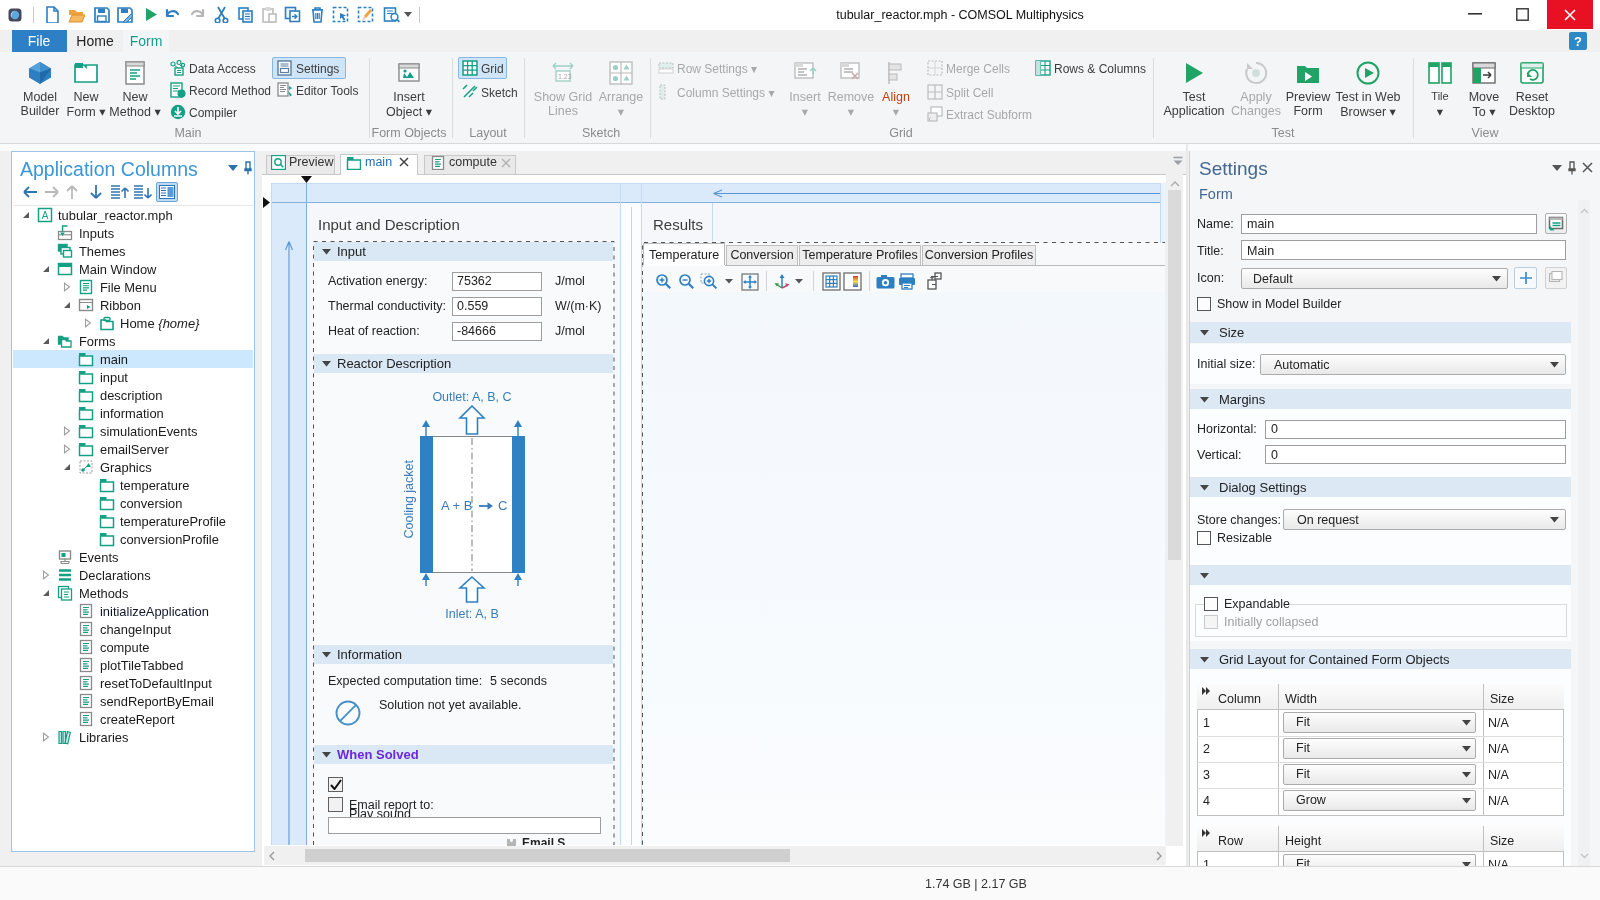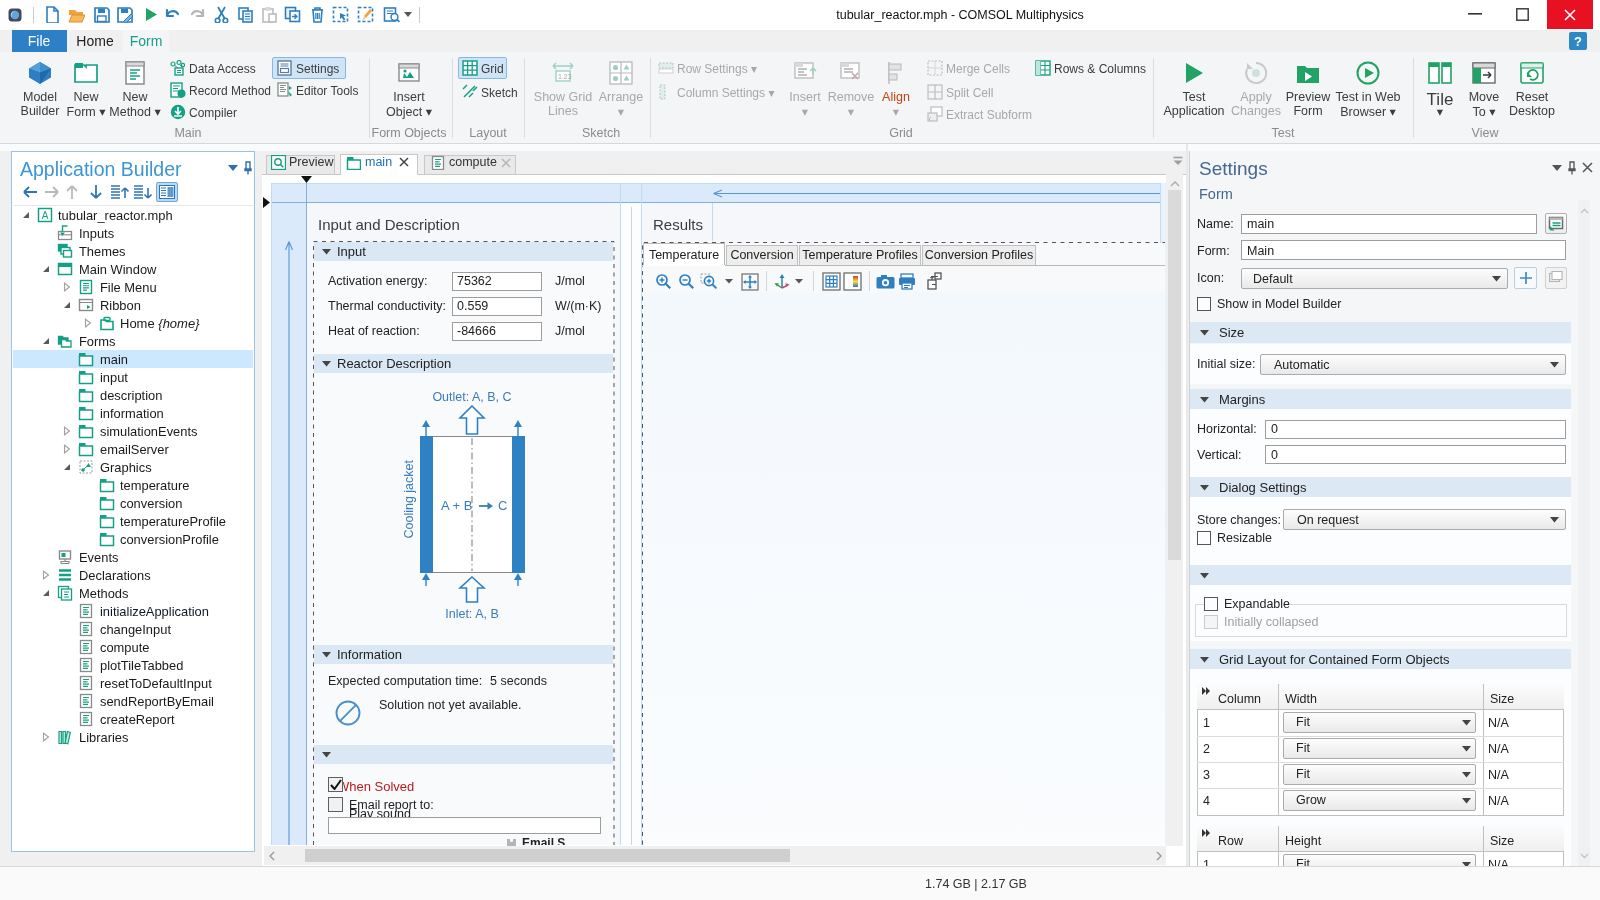--- a/index.html
+++ b/index.html
@@ -285,21 +285,21 @@
 <div style="position:absolute;left:1368px;top:90px;transform:translateX(-50%);font-size:12.5px;color:#3c3c3c;white-space:nowrap;">Test in Web</div>
 <div style="position:absolute;left:1368px;top:104px;transform:translateX(-50%);font-size:12.5px;color:#3c3c3c;white-space:nowrap;">Browser&nbsp;▾</div>
 <div style="position:absolute;left:1283px;top:126px;transform:translateX(-50%);font-size:12.5px;color:#8b8b8b;white-space:nowrap;">Test</div>
 <div style="position:absolute;left:1413px;top:58px;width:1px;height:80px;background:#dcdcdc;"></div>
 <svg style="position:absolute;left:1427px;top:60px" width="26" height="26" viewBox="0 0 26 26">
     <rect x="2" y="3" width="10" height="20" fill="#fff" stroke="#21a366" stroke-width="1.6"></rect>
     <rect x="2" y="3" width="10" height="4" fill="#21a366"></rect>
     <rect x="15" y="3" width="9" height="20" fill="#fff" stroke="#21a366" stroke-width="1.6"></rect>
     <rect x="15" y="3" width="9" height="4" fill="#21a366"></rect>
   </svg>
-<div style="position:absolute;left:1440px;top:90px;transform:translateX(-50%);font-size:17px;color:#3c3c3c;white-space:nowrap;">Tile</div>
+<div style="position:absolute;left:1440px;top:90px;transform:translateX(-50%);font-size:11px;color:#3c3c3c;white-space:nowrap;">Tile</div>
 <div style="position:absolute;left:1440px;top:104px;transform:translateX(-50%);font-size:12.5px;color:#3c3c3c;white-space:nowrap;">▾</div>
 <svg style="position:absolute;left:1471px;top:60px" width="26" height="26" viewBox="0 0 26 26">
     <rect x="2" y="3" width="22" height="20" fill="#fff" stroke="#6a6a6a" stroke-width="1.4"></rect>
     <rect x="2" y="3" width="22" height="5" fill="#d9d9d9" stroke="#6a6a6a" stroke-width="1"></rect>
     <rect x="2" y="8" width="8" height="15" fill="#21a366"></rect>
     <path d="M12 15h8m0 0l-3-3m3 3l-3 3" stroke="#3b3b3b" stroke-width="1.5" fill="none"></path>
   </svg>
 <div style="position:absolute;left:1484px;top:90px;transform:translateX(-50%);font-size:12.5px;color:#3c3c3c;white-space:nowrap;">Move</div>
 <div style="position:absolute;left:1484px;top:104px;transform:translateX(-50%);font-size:12.5px;color:#3c3c3c;white-space:nowrap;">To&nbsp;▾</div>
 <svg style="position:absolute;left:1519px;top:60px" width="26" height="26" viewBox="0 0 26 26">
@@ -307,21 +307,21 @@
     <rect x="2" y="3" width="22" height="5" fill="#dff0ec" stroke="#21a366" stroke-width="1"></rect>
     <path d="M9 16a5 5 0 1 1 2 3" fill="none" stroke="#21a366" stroke-width="1.8"></path>
     <path d="M8 12v5h5z" fill="#21a366"></path>
   </svg>
 <div style="position:absolute;left:1532px;top:90px;transform:translateX(-50%);font-size:12.5px;color:#3c3c3c;white-space:nowrap;">Reset</div>
 <div style="position:absolute;left:1532px;top:104px;transform:translateX(-50%);font-size:12.5px;color:#3c3c3c;white-space:nowrap;">Desktop</div>
 <div style="position:absolute;left:1485px;top:126px;transform:translateX(-50%);font-size:12.5px;color:#8b8b8b;white-space:nowrap;">View</div>
 <div style="position:absolute;left:188px;top:126px;transform:translateX(-50%);font-size:12.5px;color:#8b8b8b;white-space:nowrap;">Main</div>
 <div style="position:absolute;left:0px;top:144px;width:1600px;height:7px;background:#fafbfc;"></div>
 <div style="position:absolute;left:11px;top:151px;width:244px;height:701px;background:#fff;border:1px solid #9cc3e5;"></div>
-<div style="position:absolute;left:20px;top:158px;font-size:19.5px;color:#3a96d8;white-space:nowrap;font-weight:normal;">Application Builder</div>
+<div style="position:absolute;left:20px;top:158px;font-size:19.5px;color:#3a96d8;white-space:nowrap;font-weight:normal;">Application Columns</div>
 <svg style="position:absolute;left:228px;top:165px" width="10" height="7" viewBox="0 0 10 7">
     <path d="M0 0h10L5 6z" fill="#2c70ad"></path>
   </svg>
 <svg style="position:absolute;left:243px;top:161px" width="10" height="14" viewBox="0 0 10 14">
     <path d="M3 1h4v7H3z M2 8h6v1.5H2z M5 9.5v4" stroke="#2c70ad" stroke-width="1.4" fill="none"></path>
   </svg>
 <svg style="position:absolute;left:22px;top:186px" width="16" height="12" viewBox="0 0 16 12">
     <path d="M15 6H2m0 0l5-5M2 6l5 5" stroke="#2f75b5" stroke-width="1.8" fill="none"></path>
   </svg>
 <svg style="position:absolute;left:44px;top:186px" width="16" height="12" viewBox="0 0 16 12">
@@ -673,21 +673,21 @@
 <div style="position:absolute;left:490px;top:674px;font-size:12.5px;color:#222;white-space:nowrap;font-weight:normal;">5 seconds</div>
 <svg style="position:absolute;left:334px;top:699px" width="28" height="28" viewBox="0 0 28 28">
     <circle cx="14" cy="14" r="11.5" fill="none" stroke="#4a90c9" stroke-width="1.9"></circle>
     <path d="M6.2 21.8L21.8 6.2" stroke="#4a90c9" stroke-width="1.9"></path>
   </svg>
 <div style="position:absolute;left:379px;top:698px;font-size:12.5px;color:#222;white-space:nowrap;font-weight:normal;">Solution not yet available.</div>
 <div style="position:absolute;left:314px;top:745px;width:299px;height:19px;background:#dae7f5;"></div>
 <svg style="position:absolute;left:322px;top:752px" width="9" height="6" viewBox="0 0 9 6">
     <path d="M0 0h9L4.5 5.5z" fill="#444"></path>
   </svg>
-<div style="position:absolute;left:337px;top:747px;font-size:13px;color:#b91c1c;white-space:nowrap;font-weight:normal;margin-top:32px;">When Solved</div>
+<div style="position:absolute;left:337px;top:747px;font-size:13px;color:#6d28d9;white-space:nowrap;font-weight:bold;">When Solved</div>
 <div style="position:absolute;left:328px;top:777px;width:15px;height:15px;background:#f1f1f1;border:1px solid #5f5f5f;"></div>
 <svg style="position:absolute;left:330px;top:779px" width="12" height="11" viewBox="0 0 12 11">
     <path d="M1 6l3.5 4L11 1" fill="none" stroke="#111" stroke-width="2"></path>
   </svg>
 <div style="position:absolute;left:349px;top:807px;font-size:12.5px;color:#222;white-space:nowrap;font-weight:normal;">Play sound</div>
 <div style="position:absolute;left:328px;top:797px;width:15px;height:15px;background:#f1f1f1;border:1px solid #5f5f5f;"></div>
 <div style="position:absolute;left:349px;top:798px;font-size:12.5px;color:#222;white-space:nowrap;font-weight:normal;">Email report to:</div>
 <div style="position:absolute;left:328px;top:817px;width:273px;height:17px;background:#fff;border:1px solid #9d9d9d;"></div>
 <svg style="position:absolute;left:505px;top:838px" width="13" height="8" viewBox="0 0 13 8">
     <path d="M2 1h3v1.5a1.5 1.5 0 0 0 3 0V1h3v7H2z" fill="#b5b5b5"></path>
@@ -813,21 +813,21 @@
 <div style="position:absolute;left:1197px;top:217px;font-size:12.5px;color:#222;white-space:nowrap;font-weight:normal;">Name:</div>
 <div style="position:absolute;left:1241px;top:214px;width:296px;height:20px;background:#fff;border:1px solid #9d9d9d;"></div>
 <div style="position:absolute;left:1247px;top:217px;font-size:12.5px;color:#222;white-space:nowrap;font-weight:normal;">main</div>
 <div style="position:absolute;left:1545px;top:213px;width:22px;height:21px;background:linear-gradient(#fdfdfd,#ececec);border:1px solid #b0b0b0;border-radius:2px;"></div>
 <svg style="position:absolute;left:1548px;top:216px" width="16" height="16" viewBox="0 0 16 16">
     <rect x="1.5" y="1.5" width="13" height="11" fill="#fff" stroke="#6a6a6a" stroke-width="1.5"></rect>
     <rect x="1.5" y="1.5" width="13" height="2.6" fill="#b9b9b9"></rect>
     <path d="M4.5 7h8M4.5 9.5h8" stroke="#14a085" stroke-width="1.4"></path>
     <path d="M2 14.5V10l4.5 4.5z" fill="#14a085"></path>
   </svg>
-<div style="position:absolute;left:1197px;top:244px;font-size:12.5px;color:#222;white-space:nowrap;font-weight:normal;">Form:</div>
+<div style="position:absolute;left:1197px;top:244px;font-size:12.5px;color:#222;white-space:nowrap;font-weight:normal;">Title:</div>
 <div style="position:absolute;left:1241px;top:240px;width:325px;height:20px;background:#fff;border:1px solid #9d9d9d;"></div>
 <div style="position:absolute;left:1247px;top:244px;font-size:12.5px;color:#222;white-space:nowrap;font-weight:normal;">Main</div>
 <div style="position:absolute;left:1197px;top:271px;font-size:12.5px;color:#222;white-space:nowrap;font-weight:normal;">Icon:</div>
 <div style="position:absolute;left:1241px;top:268px;width:267px;height:21px;background:linear-gradient(#fdfdfd,#e9e9e9);border:1px solid #ababab;border-radius:2px;"></div>
 <div style="position:absolute;left:1253px;top:272px;font-size:12.5px;color:#222;white-space:nowrap;font-weight:normal;">Default</div>
 <svg style="position:absolute;left:1492px;top:276px" width="9" height="6" viewBox="0 0 9 6">
     <path d="M0 0h9L4.5 5.5z" fill="#444"></path>
   </svg>
 <div style="position:absolute;left:1514px;top:267px;width:23px;height:22px;background:#f8f9fa;border:1px solid #b9cede;border-radius:2px;"></div>
 <svg style="position:absolute;left:1520px;top:272px" width="12" height="12" viewBox="0 0 12 12">

